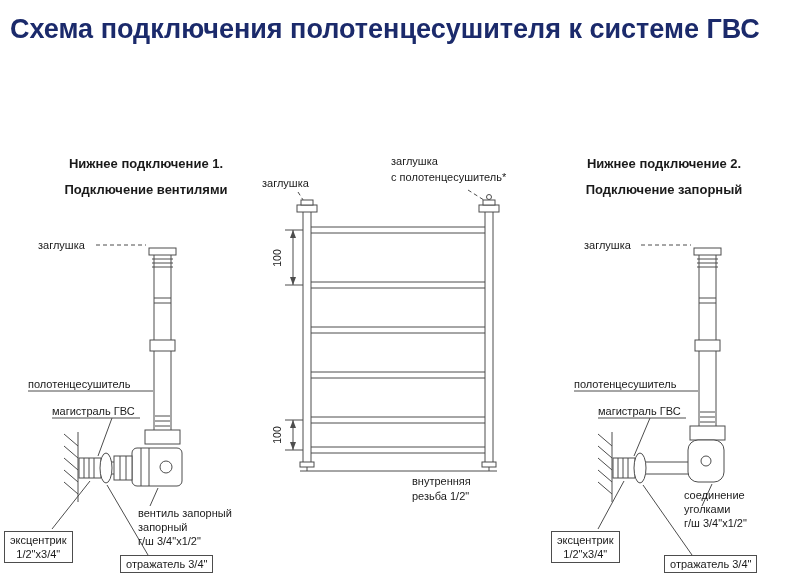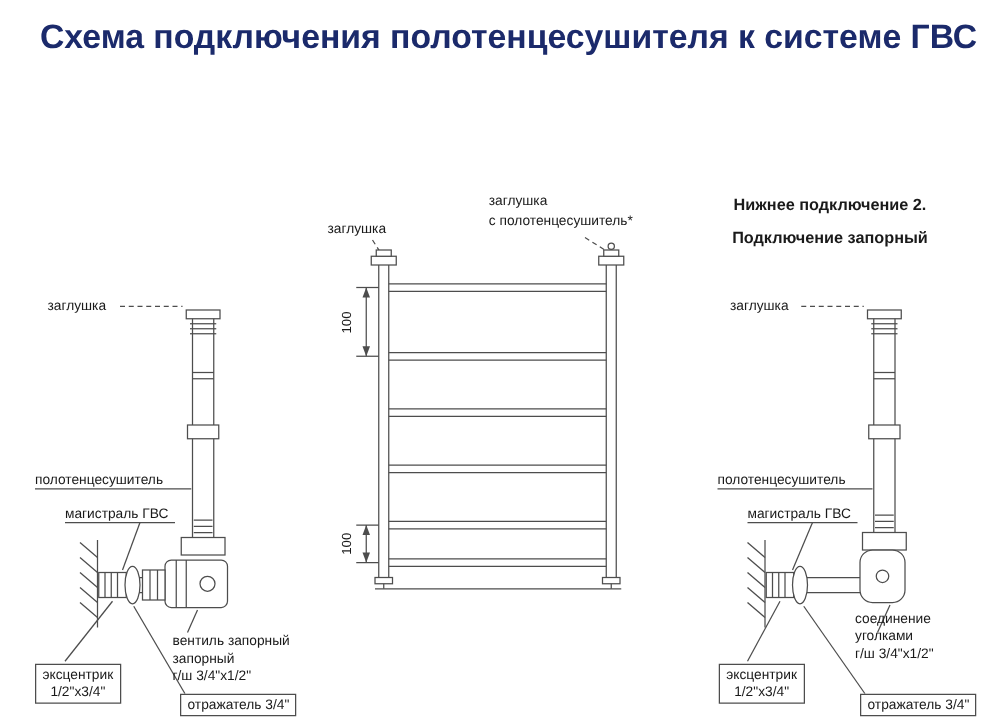--- a/index.html
+++ b/index.html
@@ -5,34 +5,34 @@
   * { margin:0; padding:0; box-sizing:border-box; }
   html,body { width:800px; height:574px; }
   body {
     background:#ffffff;
     font-family:"Liberation Sans", sans-serif;
     color:#1a1a1a;
   }
   .page { position:relative; width:800px; height:574px; background:#fff; overflow:hidden; }
   .title {
     position:absolute; left:10px; top:14px;
-    font-size:27px; font-weight:700; color:#1b2a6b; white-space:nowrap;margin-left:22px;
+    font-size:27px; font-weight:700; color:#1b2a6b; white-space:nowrap;
   }
   .art { position:absolute; left:0; top:0; }
   .hdr {
     position:absolute; font-size:13px; font-weight:700;
     text-align:center; line-height:26px; white-space:nowrap;
   }
   .lbl {
     position:absolute; font-size:11px; line-height:14px; white-space:nowrap;
   }
   .lh15 { line-height:15px; }
   .lh16 { line-height:16px; }
   .boxed {
-    border:1px solid #4d4d4d; padding:1px 5px; background:#fff; text-align:center;margin-left:24px;
+    border:1px solid #4d4d4d; padding:1px 5px; background:#fff; text-align:center;
   }
   svg text { font-family:"Liberation Sans", sans-serif; font-size:10.5px; }
   .dash { stroke-dasharray:4 3; }
 </style>
 </head>
 <body>
 
 <div class="page">
 
   <div class="title">Схема подключения полотенцесушителя к системе ГВС</div>
@@ -177,20 +177,24 @@
 
       <line x1="612" y1="432" x2="612" y2="502"></line>
       <line x1="612" y1="446" x2="598" y2="434"></line>
       <line x1="612" y1="458" x2="598" y2="446"></line>
       <line x1="612" y1="470" x2="598" y2="458"></line>
       <line x1="612" y1="482" x2="598" y2="470"></line>
       <line x1="612" y1="494" x2="598" y2="482"></line>
     </g>
   </svg>
 
+  <div class="hdr" style="left:46px; top:151px; width:200px;">
+    <div>Нижнее подключение 1.</div>
+    <div>Подключение вентилями</div>
+  </div>
   <div class="hdr" style="left:562px; top:151px; width:204px;">
     <div>Нижнее подключение 2.</div>
     <div>Подключение запорный</div>
   </div>
 
   <div class="lbl" style="left:38px; top:238px;">заглушка</div>
   <div class="lbl" style="left:28px; top:377px;">полотенцесушитель</div>
   <div class="lbl" style="left:52px; top:404px;">магистраль ГВС</div>
   <div class="lbl" style="left:138px; top:506px;">
     <div>вентиль запорный</div>
@@ -201,20 +205,24 @@
     <div>эксцентрик</div>
     <div>1/2"х3/4"</div>
   </div>
   <div class="lbl boxed" style="left:120px; top:555px;">отражатель 3/4"</div>
 
   <div class="lbl" style="left:262px; top:176px;">заглушка</div>
   <div class="lbl lh16" style="left:391px; top:153px;">
     <div>заглушка</div>
     <div>с полотенцесушитель*</div>
   </div>
+  <div class="lbl lh15" style="left:412px; top:474px;">
+    <div>внутренняя</div>
+    <div>резьба 1/2"</div>
+  </div>
 
   <div class="lbl" style="left:584px; top:238px;">заглушка</div>
   <div class="lbl" style="left:574px; top:377px;">полотенцесушитель</div>
   <div class="lbl" style="left:598px; top:404px;">магистраль ГВС</div>
   <div class="lbl" style="left:684px; top:488px;">
     <div>соединение</div>
     <div>уголками</div>
     <div>г/ш 3/4"х1/2"</div>
   </div>
   <div class="lbl boxed" style="left:551px; top:531px;">

